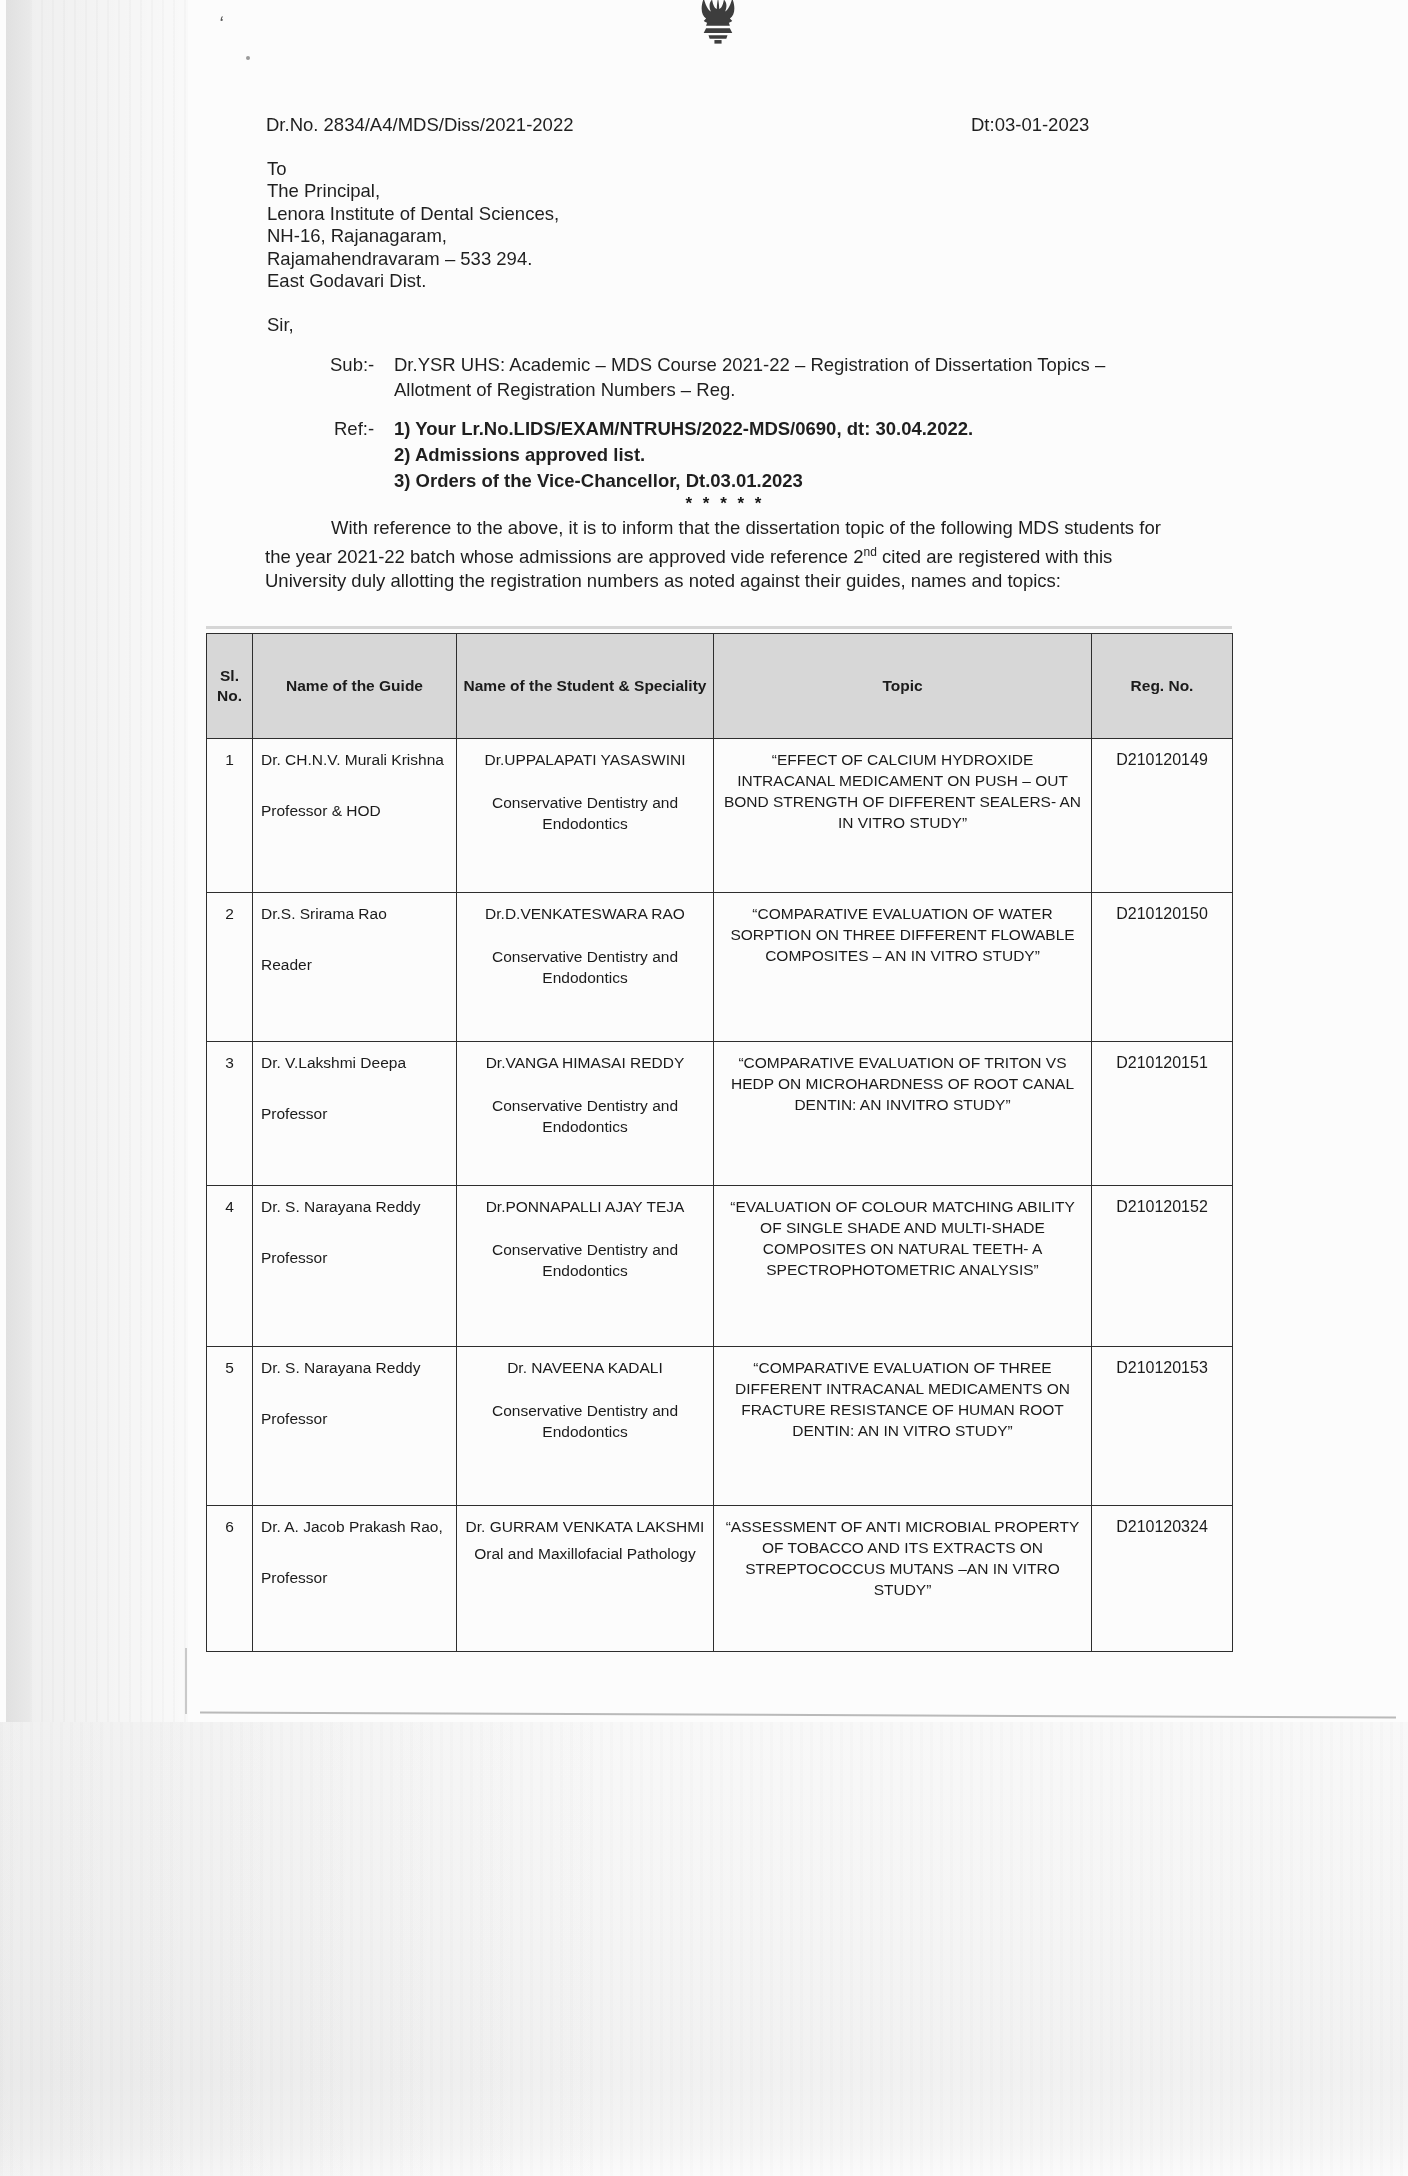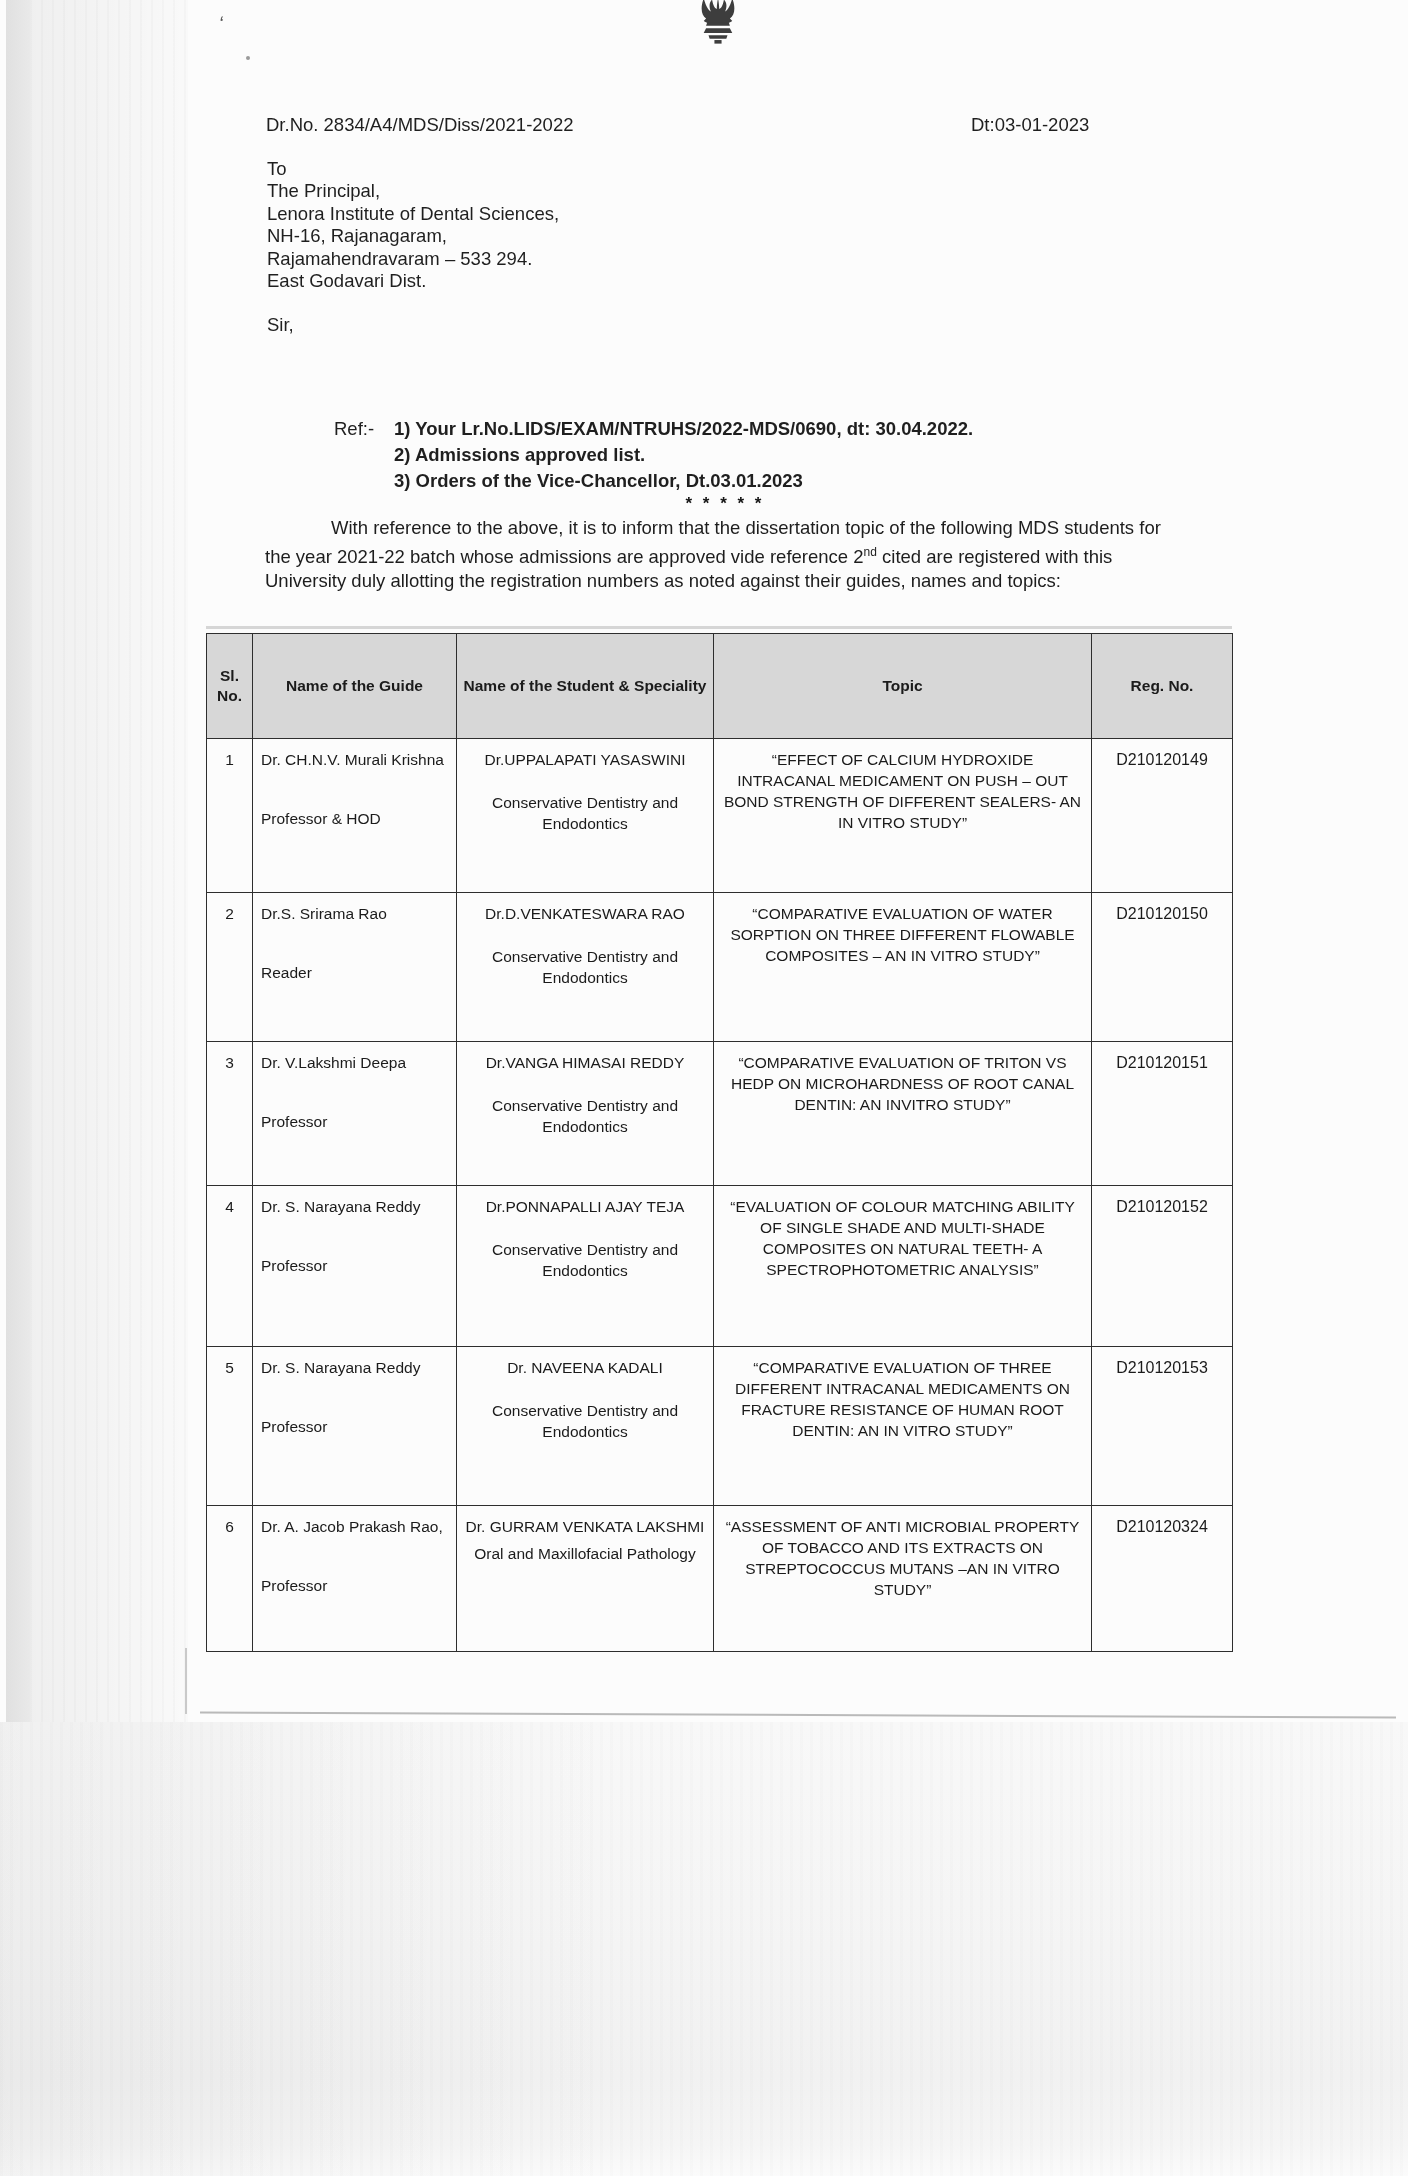--- a/index.html
+++ b/index.html
@@ -57,21 +57,21 @@
   table.reg-table{position:absolute;left:206px;top:633px;width:1026px;
     border-collapse:collapse;table-layout:fixed;font-size:15.5px;color:#1b1b1b;}
   table.reg-table td,table.reg-table th{border:1.7px solid #2e2e2e;}
   table.reg-table th{background:#d7d7d7;font-weight:600;font-size:15.5px;
     height:96px;padding:4px 6px;line-height:20px;}
   table.reg-table td{vertical-align:top;padding:10px 8px;line-height:21px;}
   col.c-sl{width:46px;} col.c-guide{width:204px;} col.c-student{width:257px;}
   col.c-topic{width:378px;} col.c-reg{width:141px;}
   td.sl{text-align:center;padding-top:9px;}
   td.guide{padding-left:14px;padding-right:8px;}
-  td.guide .gtitle{margin-top:38px;}
+  td.guide .gtitle{margin-top:30px;}
   td.student{text-align:center;}
   td.student .sname{margin-bottom:22px;}
   td.topic{vertical-align:middle;text-align:center;padding:8px 22px;line-height:23px;}
   td.reg{vertical-align:middle;text-align:center;font-size:16px;}
   tr.r1 td{height:133px;} tr.r2 td{height:128px;} tr.r3 td{height:123px;}
   tr.r4 td{height:140px;} tr.r5 td{height:138px;} tr.r6 td{height:125px;}
   .table-top-smear{position:absolute;left:206px;top:626px;width:1026px;height:3px;background:#bdbdbd;opacity:.6;}
 </style>
 </head>
 <body>
@@ -104,20 +104,24 @@
     <div>To</div>
     <div>The Principal,</div>
     <div>Lenora Institute of Dental Sciences,</div>
     <div>NH-16, Rajanagaram,</div>
     <div>Rajamahendravaram – 533 294.</div>
     <div>East Godavari Dist.</div>
   </div>
 
   <div class="salutation">Sir,</div>
 
+  <div class="sub-block">
+    <span class="lbl">Sub:-</span>
+    <div class="txt">Dr.YSR UHS: Academic – MDS Course 2021-22 – Registration of Dissertation Topics – Allotment of Registration Numbers – Reg.</div>
+  </div>
 
   <div class="ref-block">
     <span class="lbl">Ref:-</span>
     <div class="txt">
       <div>1) Your Lr.No.LIDS/EXAM/NTRUHS/2022-MDS/0690, dt: 30.04.2022.</div>
       <div>2) Admissions approved list.</div>
       <div>3) Orders of the Vice-Chancellor,  Dt.03.01.2023</div>
     </div>
   </div>
 

